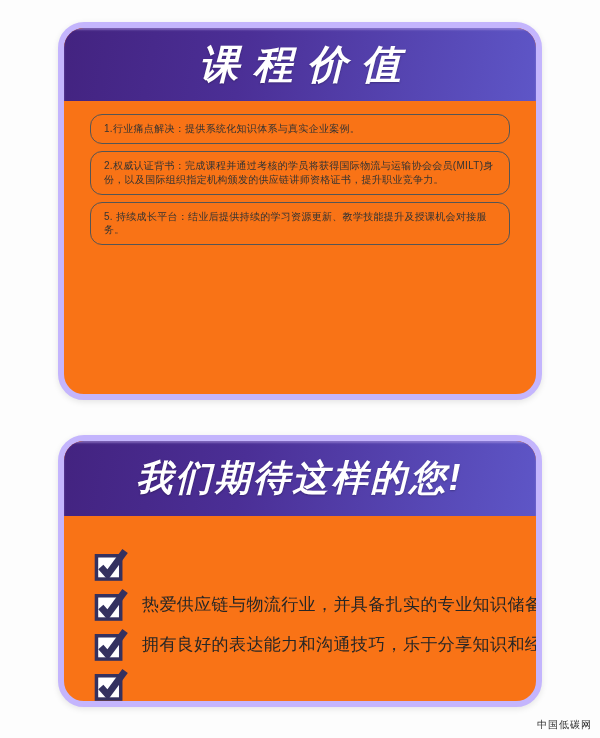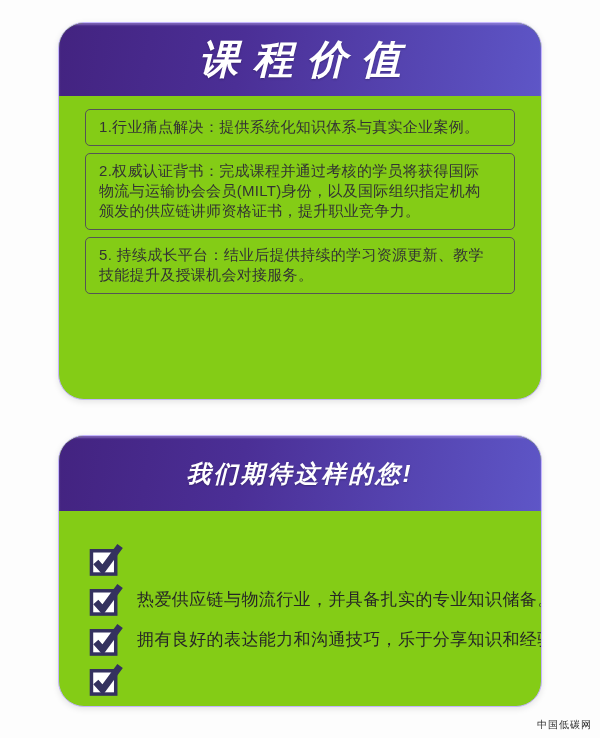--- a/index.html
+++ b/index.html
@@ -7,22 +7,22 @@
   body {
     background:#fdfdfd;
     font-family:"Liberation Sans", sans-serif;
     position:relative;
     overflow:hidden;
   }
   .card {
     position:absolute;
     left:58px;
     width:484px;
-    background:#84cc16;
-    border:1px solid #c4b5fd;
+    background:#f97316;
+    border:6px solid #c4b5fd;
     border-radius:26px;
     overflow:hidden;
     box-shadow:0 2px 6px rgba(0,0,0,0.10);
   }
   .card1 { top:22px;  height:378px; }
   .card2 { top:435px; height:272px; }
   .card-header {
     height:73px;
     display:flex;
     align-items:center;
@@ -32,27 +32,27 @@
   }
   .card2 .card-header { height:75px; }
   .card-title {
     color:#ffffff;
     font-weight:bold;
     font-style:italic;
     text-shadow:0 1px 2px rgba(0,0,0,0.25);
     white-space:nowrap;
   }
   .card1 .card-title { font-size:40px; letter-spacing:14px; text-indent:14px; }
-  .card2 .card-title { font-size:24px; letter-spacing:3px; }
+  .card2 .card-title { font-size:36px; letter-spacing:3px; }
   .card1-body { padding:13px 26px 0 26px; }
   .value-box {
     border:1.4px solid #555555;
-    border-radius:5px;
-    padding:7px 26px 8px 13px;
-    font-size:15px;
+    border-radius:12px;
+    padding:7px 13px 8px 13px;
+    font-size:10px;
     line-height:1.33;
     color:#333333;
     margin-bottom:7px;
     letter-spacing:0.3px;
   }
   .card2-body { padding:32px 24px 0 30px; }
   .check-row {
     display:flex;
     align-items:center;
     margin-bottom:8px;

